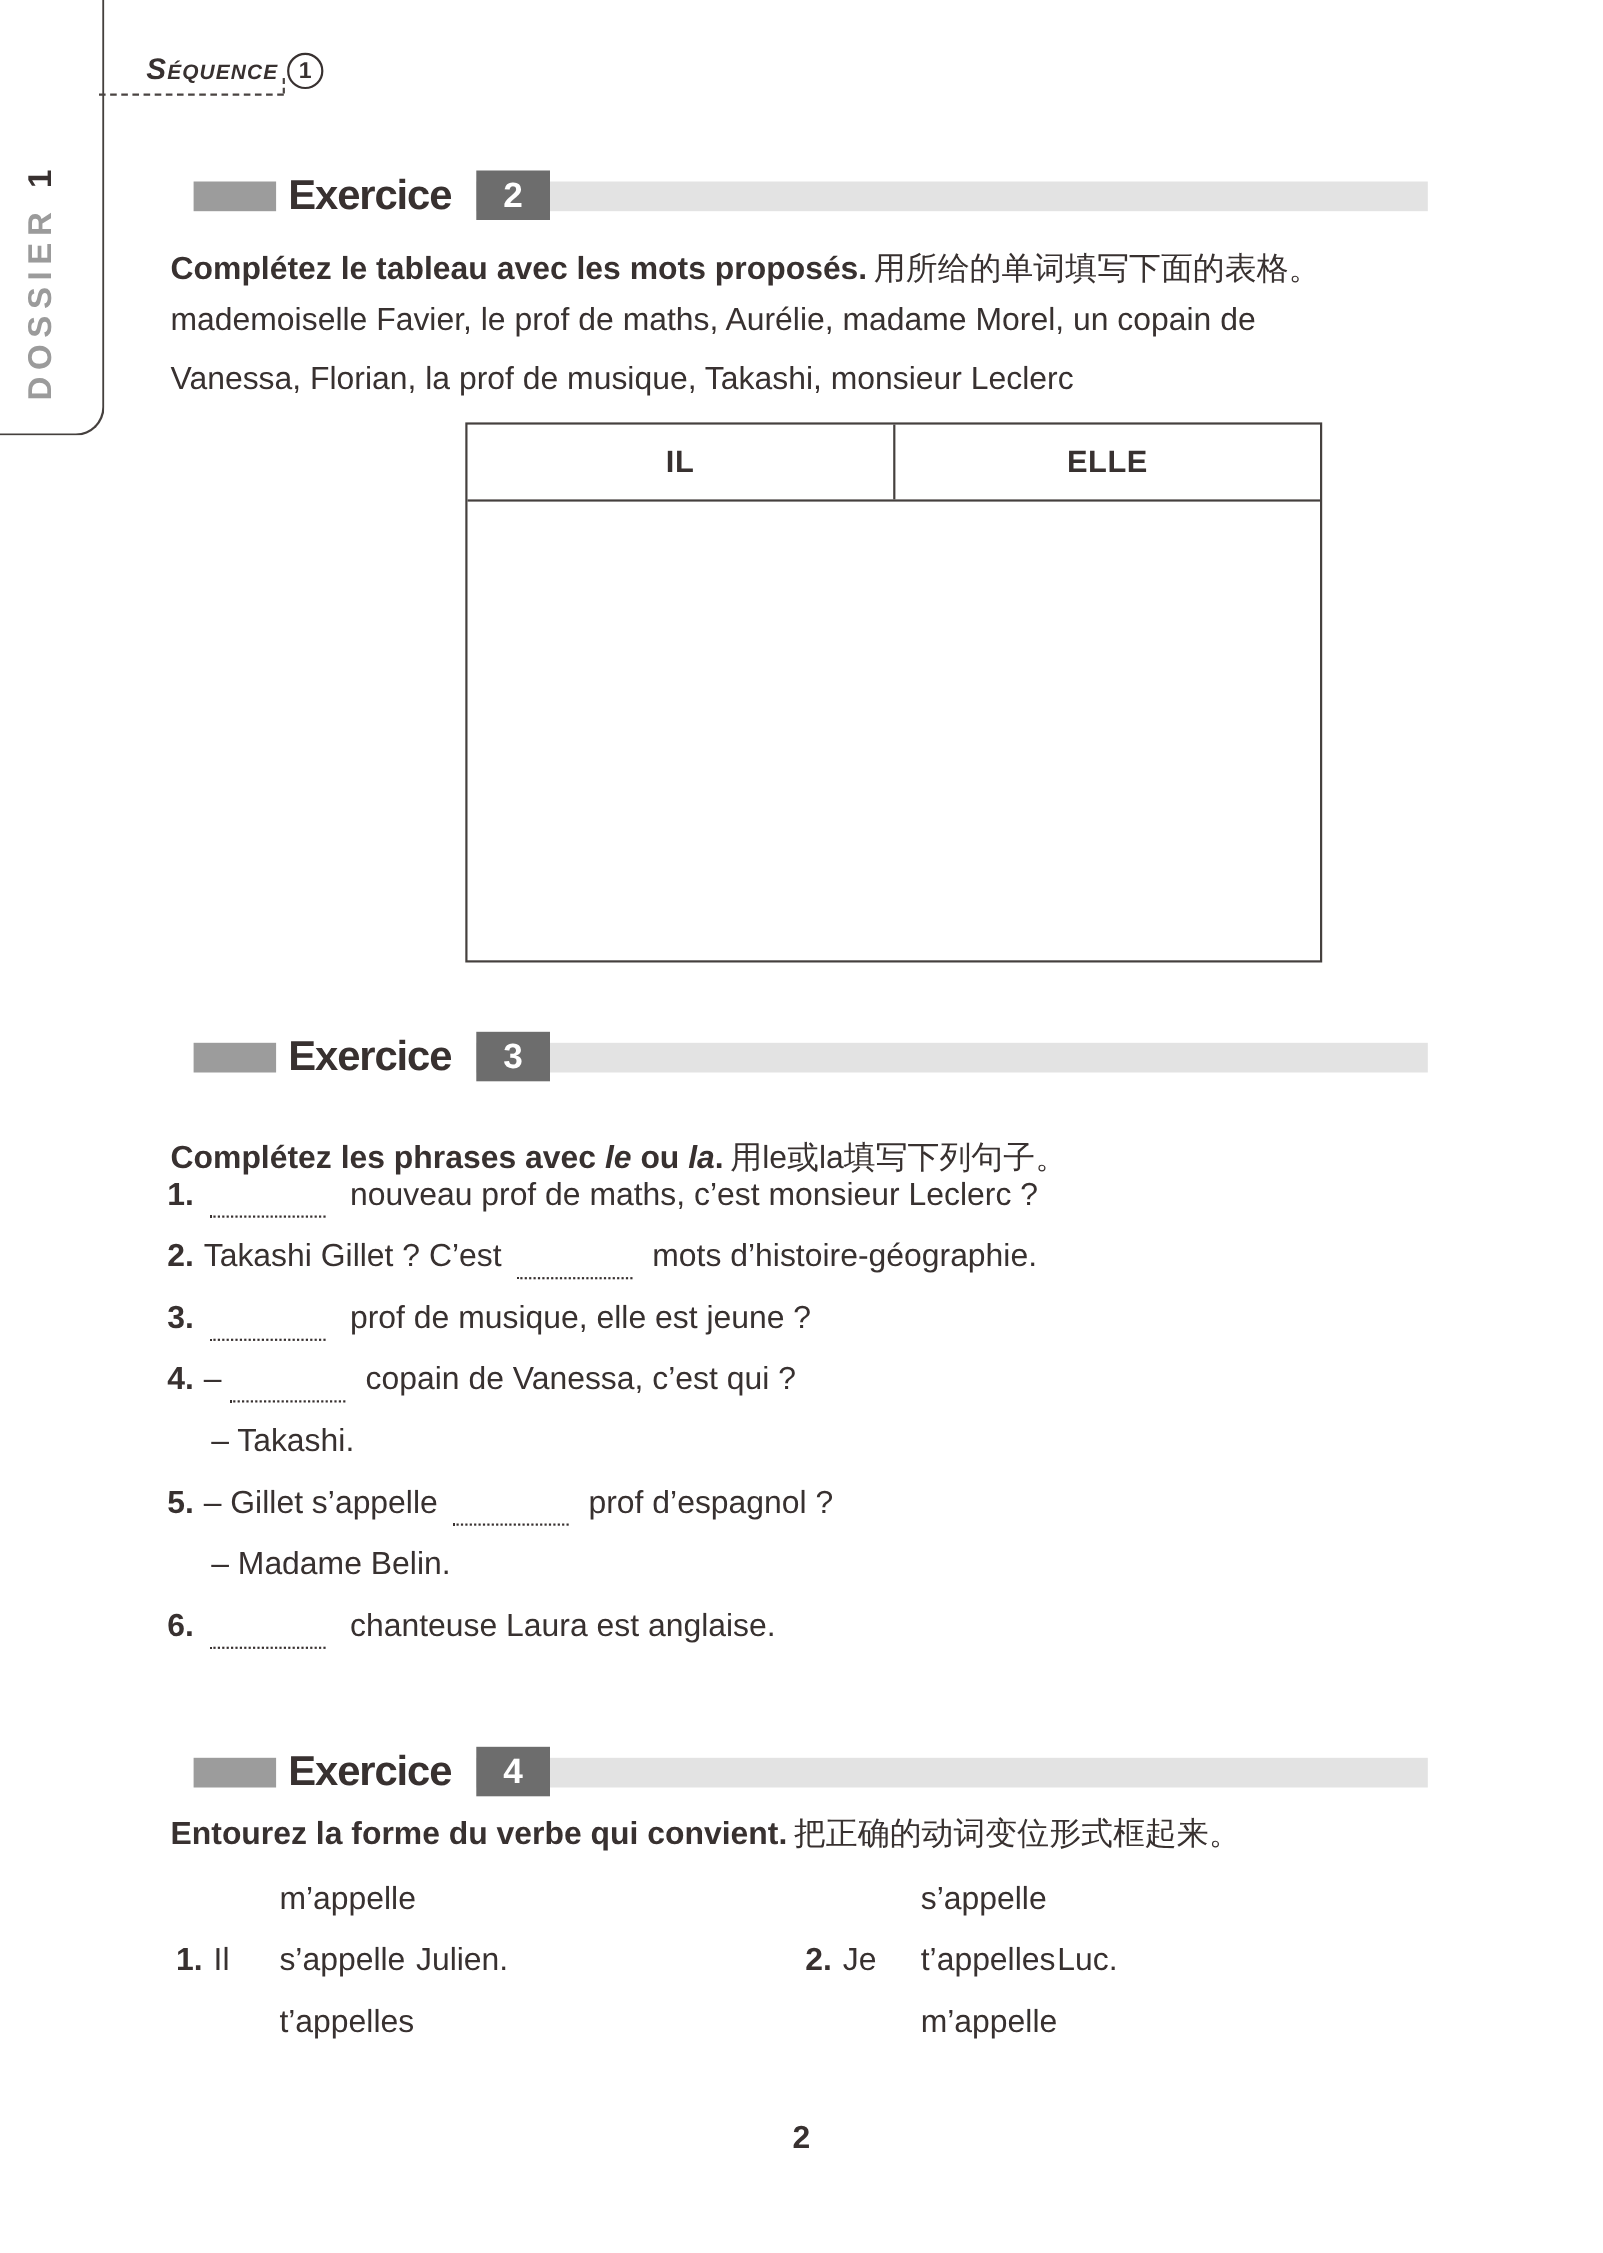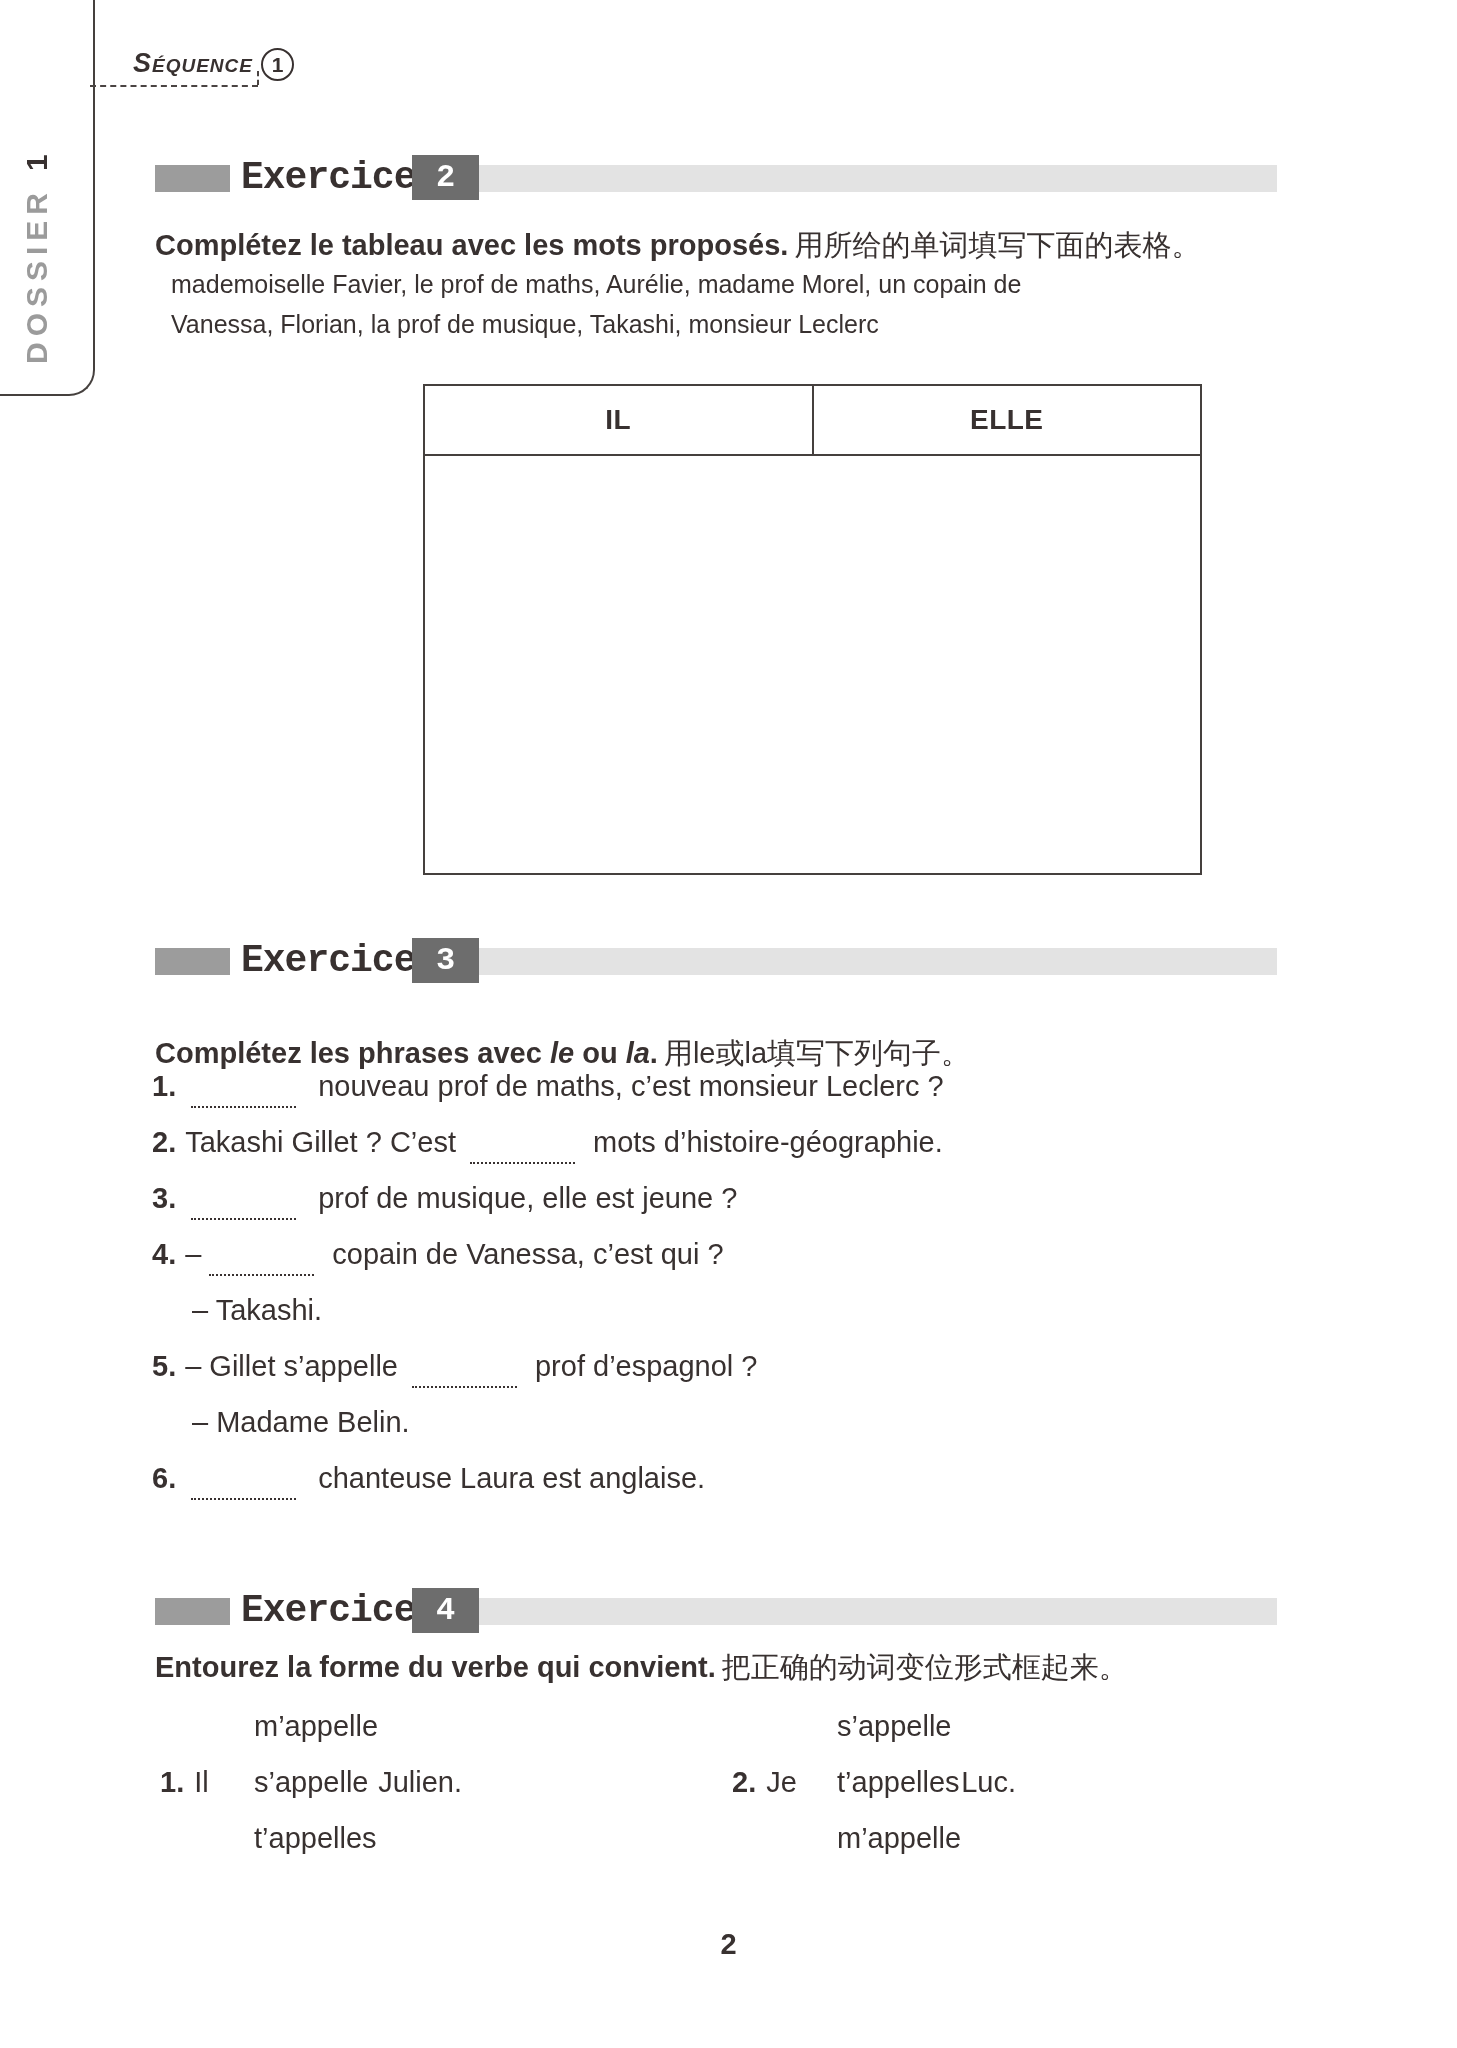--- a/index.html
+++ b/index.html
@@ -20,36 +20,36 @@
   
   .seq{position:absolute;left:133px;top:48px;display:flex;align-items:flex-start;}
   .seq-label{font-style:italic;font-variant:small-caps;font-weight:600;font-size:27px;letter-spacing:1px;}
   .seq-circle{display:inline-flex;align-items:center;justify-content:center;margin-left:8px;
               width:29px;height:29px;border:2.5px solid #383130;border-radius:50%;
               font-weight:bold;font-size:21px;background:#fff;}
   .dash-h{position:absolute;left:90px;top:85px;width:168px;border-top:2px dashed #4a4442;}
   .dash-v{position:absolute;left:257px;top:71px;height:14px;border-left:2px dashed #4a4442;}
 
   
-  .ex-header{position:absolute;left:155px;width:1122px;height:42px;font-family:Liberation Mono, monospace;}
+  .ex-header{position:absolute;left:176px;width:1122px;height:42px;}
   .eh-bar{position:absolute;left:257px;top:8px;width:865px;height:27px;background:#e3e3e3;}
   .eh-block{position:absolute;left:0;top:8px;width:75px;height:27px;background:#9c9c9c;}
   .eh-title{position:absolute;left:86px;top:0;height:42px;line-height:42px;
             font-size:38px;font-weight:bold;letter-spacing:-1px;}
   .eh-num{position:absolute;left:257px;top:-2px;width:67px;height:45px;background:#6d6d6d;
           color:#ffffff;font-weight:bold;font-size:32px;
           display:flex;align-items:center;justify-content:center;}
 
   
   .instr{position:absolute;left:155px;margin:0;font-size:29px;line-height:38px;white-space:nowrap;}
   .instr b{font-weight:bold;}
   .instr i{font-style:italic;}
   .zh{margin-left:6px;font-weight:500;}
-  .wordbank{position:absolute;left:171px;top:264px;margin:0;width:1230px;
-            font-size:25px;line-height:40px;white-space:pre-line;}
+  .wordbank{position:absolute;left:155px;top:264px;margin:0;width:1230px;
+            font-size:29px;line-height:54px;white-space:pre-line;}
 
   
   .tbl{position:absolute;left:423px;top:384px;width:779px;height:491px;
        border:2px solid #45403e;box-sizing:border-box;}
   .tbl-header{display:flex;height:70px;border-bottom:2px solid #45403e;box-sizing:border-box;}
   .th{flex:1;display:flex;align-items:center;justify-content:center;
       font-weight:bold;font-size:28px;letter-spacing:0.5px;}
   .th.second{border-left:2px solid #45403e;}
   .tbl-body{display:flex;height:417px;}
   .tb-col{flex:1;position:relative;}

